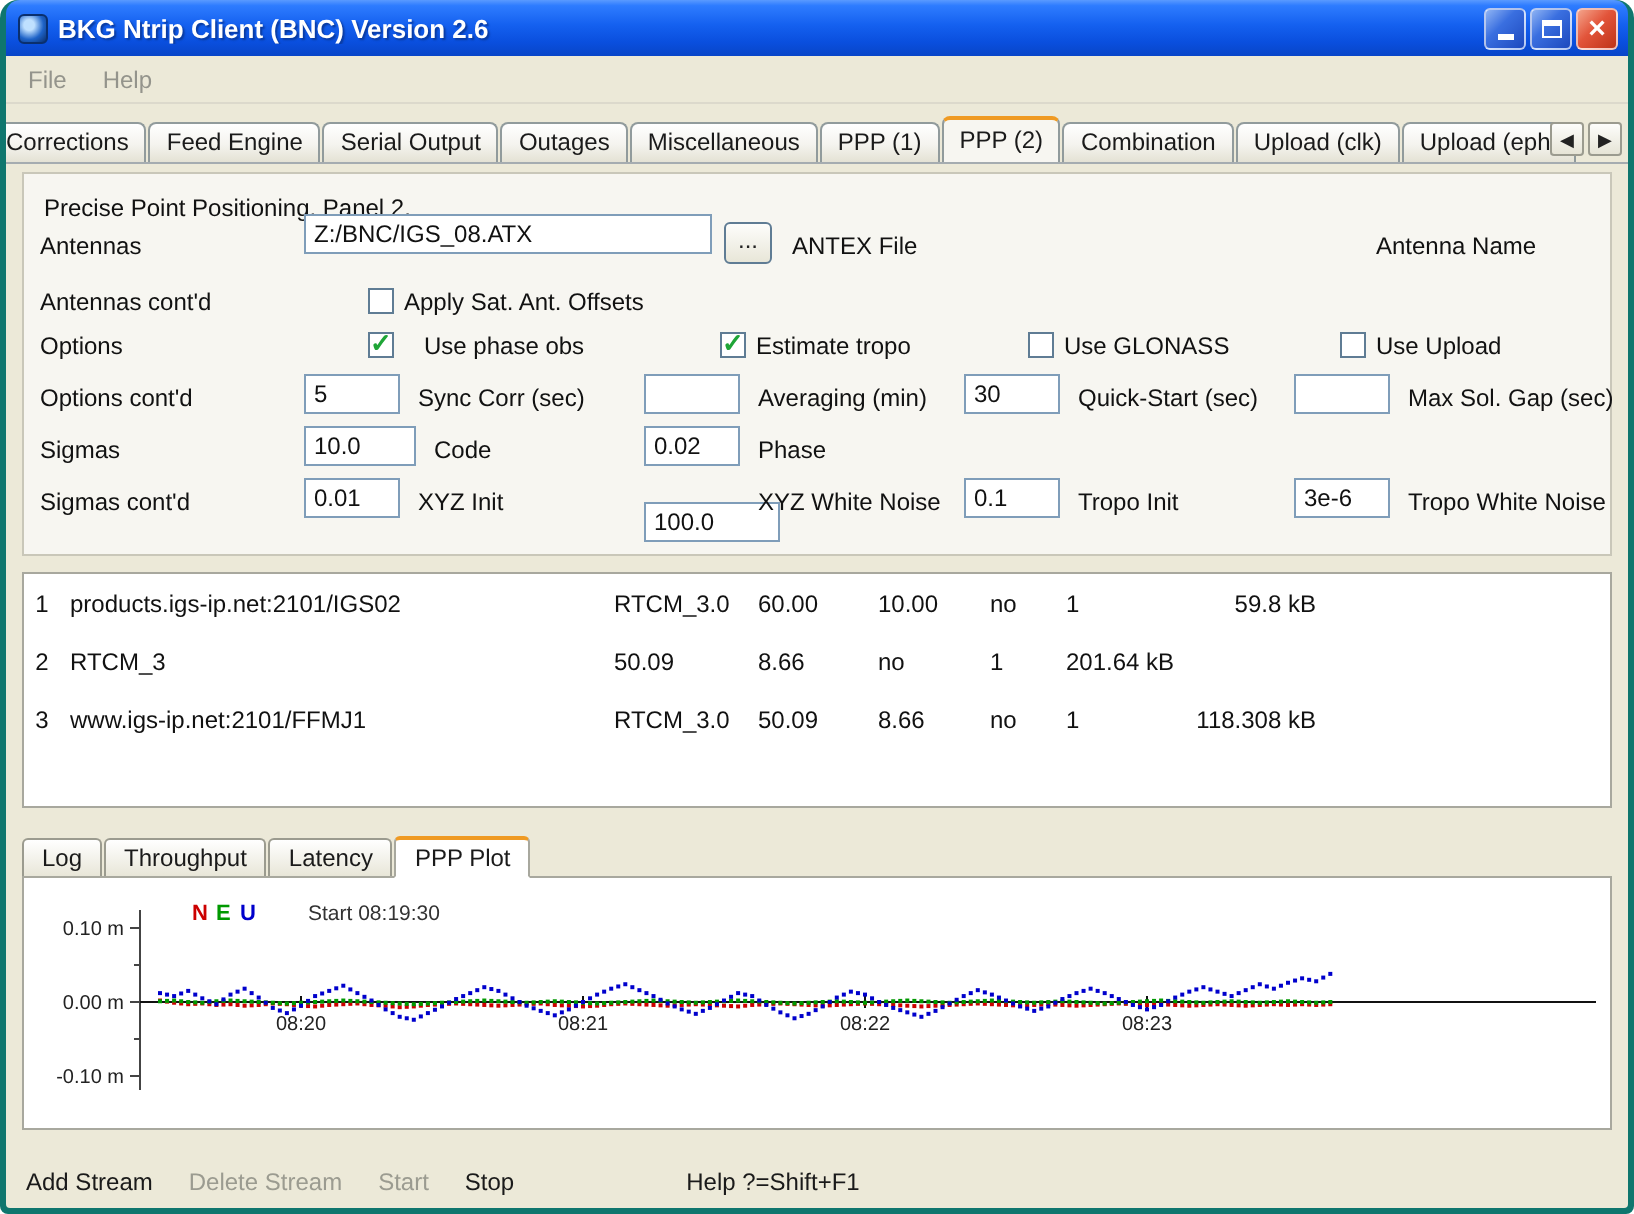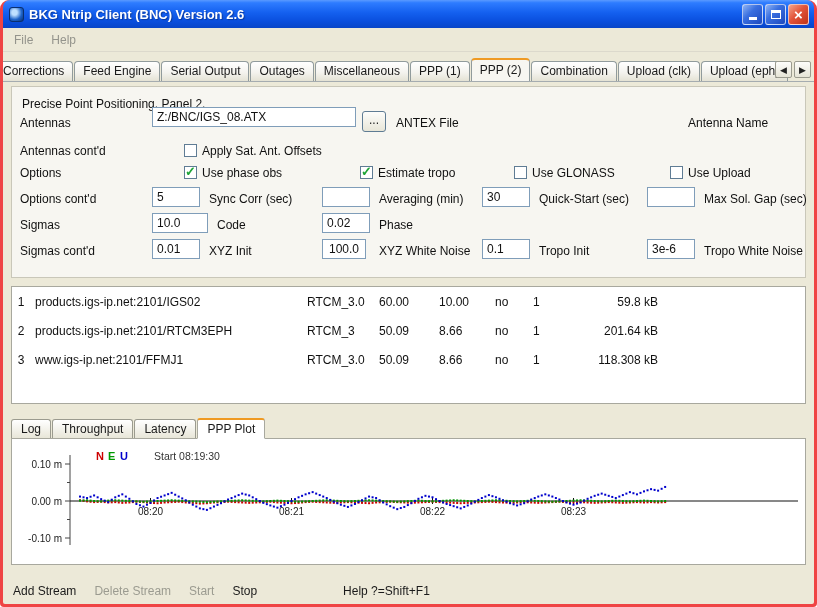--- a/index.html
+++ b/index.html
@@ -1,19 +1,19 @@
 <!DOCTYPE html>
 <html><head>
 <meta charset="utf-8">
 <style>
   * { box-sizing: border-box; }
   html,body { margin:0; padding:0; background:#fff; }
   body { width:817px; height:607px; overflow:hidden; font-family:"Liberation Sans", sans-serif; }
 
-  .window { position:relative; width:817px; height:607px; background:#ef4444; border-radius:9px 9px 4px 4px; padding:0 3px 3px 3px; }
+  .window { position:relative; width:817px; height:607px; background:#0f766e; border-radius:9px 9px 4px 4px; padding:0 3px 3px 3px; }
 
   
   .titlebar { height:28px; border-radius:7px 7px 0 0; display:flex; align-items:center; padding:0 5px 0 6px;
     background:linear-gradient(180deg,#5A9AFF 0%, #2E7CFF 10%, #1460EF 45%, #0A4FDE 75%, #0845C8 100%); }
   .app-icon { width:15px; height:15px; border-radius:3px; margin-right:5px; flex:0 0 auto;
     background:radial-gradient(circle at 35% 35%, #BFE0FF 0 22%, #1E63C8 60%, #0A2F6E 100%); border:1px solid #0A2F6E; }
   .title { color:#fff; font-weight:bold; font-size:13px; text-shadow:1px 1px 1px #0A3A9E; flex:1 1 auto; white-space:nowrap; overflow:hidden; }
   .tb-btns { display:flex; gap:2px; }
   .tb-btn { width:21px; height:21px; border-radius:3px; border:1px solid rgba(255,255,255,.65); display:flex; align-items:center; justify-content:center; cursor:default; }
   .tb-btn.min, .tb-btn.max { background:linear-gradient(135deg,#8FB4F4 0%, #3A6FE0 40%, #1D49BE 100%); }
@@ -130,21 +130,21 @@
       <span class="browse-btn" style="left:350px;top:24px;">...</span>
       <span class="flabel" style="left:384px;top:27px;">ANTEX File</span>
       <span class="flabel" style="left:676px;top:27px;">Antenna Name</span>
 
       <span class="flabel" style="left:8px;top:55px;">Antennas cont'd</span>
       <span class="cb" style="left:172px;top:57px;"></span>
       <span class="flabel" style="left:190px;top:55px;">Apply Sat. Ant. Offsets</span>
 
       <span class="flabel" style="left:8px;top:77px;">Options</span>
       <span class="cb checked" style="left:172px;top:79px;"></span>
-      <span class="flabel" style="left:190px;top:77px;">Use phase obs</span>
+      <span class="flabel" style="left:200px;top:77px;">Use phase obs</span>
       <span class="cb checked" style="left:348px;top:79px;"></span>
       <span class="flabel" style="left:366px;top:77px;">Estimate tropo</span>
       <span class="cb" style="left:502px;top:79px;"></span>
       <span class="flabel" style="left:520px;top:77px;">Use GLONASS</span>
       <span class="cb" style="left:658px;top:79px;"></span>
       <span class="flabel" style="left:676px;top:77px;">Use Upload</span>
 
       <span class="flabel" style="left:8px;top:103px;">Options cont'd</span>
       <input class="finput" style="left: 140px; top: 100px; width: 48px;" value="5">
       <span class="flabel" style="left:197px;top:103px;">Sync Corr (sec)</span>
@@ -157,21 +157,21 @@
 
       <span class="flabel" style="left:8px;top:129px;">Sigmas</span>
       <input class="finput" style="left: 140px; top: 126px; width: 56px;" value="10.0">
       <span class="flabel" style="left:205px;top:129px;">Code</span>
       <input class="finput" style="left: 310px; top: 126px; width: 48px;" value="0.02">
       <span class="flabel" style="left:367px;top:129px;">Phase</span>
 
       <span class="flabel" style="left:8px;top:155px;">Sigmas cont'd</span>
       <input class="finput" style="left: 140px; top: 152px; width: 48px;" value="0.01">
       <span class="flabel" style="left:197px;top:155px;">XYZ Init</span>
-      <input class="finput" style="left: 310px; top: 152px; width: 44px; text-align: center;" value="100.0">
+      <input class="finput" style="left: 310px; top: 164px; width: 68px;" value="100.0">
       <span class="flabel" style="left:367px;top:155px;">XYZ White Noise</span>
       <input class="finput" style="left: 470px; top: 152px; width: 48px;" value="0.1">
       <span class="flabel" style="left:527px;top:155px;">Tropo Init</span>
       <input class="finput" style="left: 635px; top: 152px; width: 48px;" value="3e-6">
       <span class="flabel" style="left:692px;top:155px;">Tropo White Noise</span>
     </div>
 
     <div class="streams">
       <div class="sgrid srow">
         <span class="c num">1</span>
@@ -179,21 +179,20 @@
         <span class="c">RTCM_3.0</span>
         <span class="c">60.00</span>
         <span class="c">10.00</span>
         <span class="c">no</span>
         <span class="c">1</span>
         <span class="c bytes">59.8 kB</span>
         <span class="c"></span>
       </div>
       <div class="sgrid srow">
         <span class="c num">2</span>
-        <span class="c">products.igs-ip.net:2101/RTCM3EPH</span>
         <span class="c">RTCM_3</span>
         <span class="c">50.09</span>
         <span class="c">8.66</span>
         <span class="c">no</span>
         <span class="c">1</span>
         <span class="c bytes">201.64 kB</span>
         <span class="c"></span>
       </div>
       <div class="sgrid srow">
         <span class="c num">3</span>

